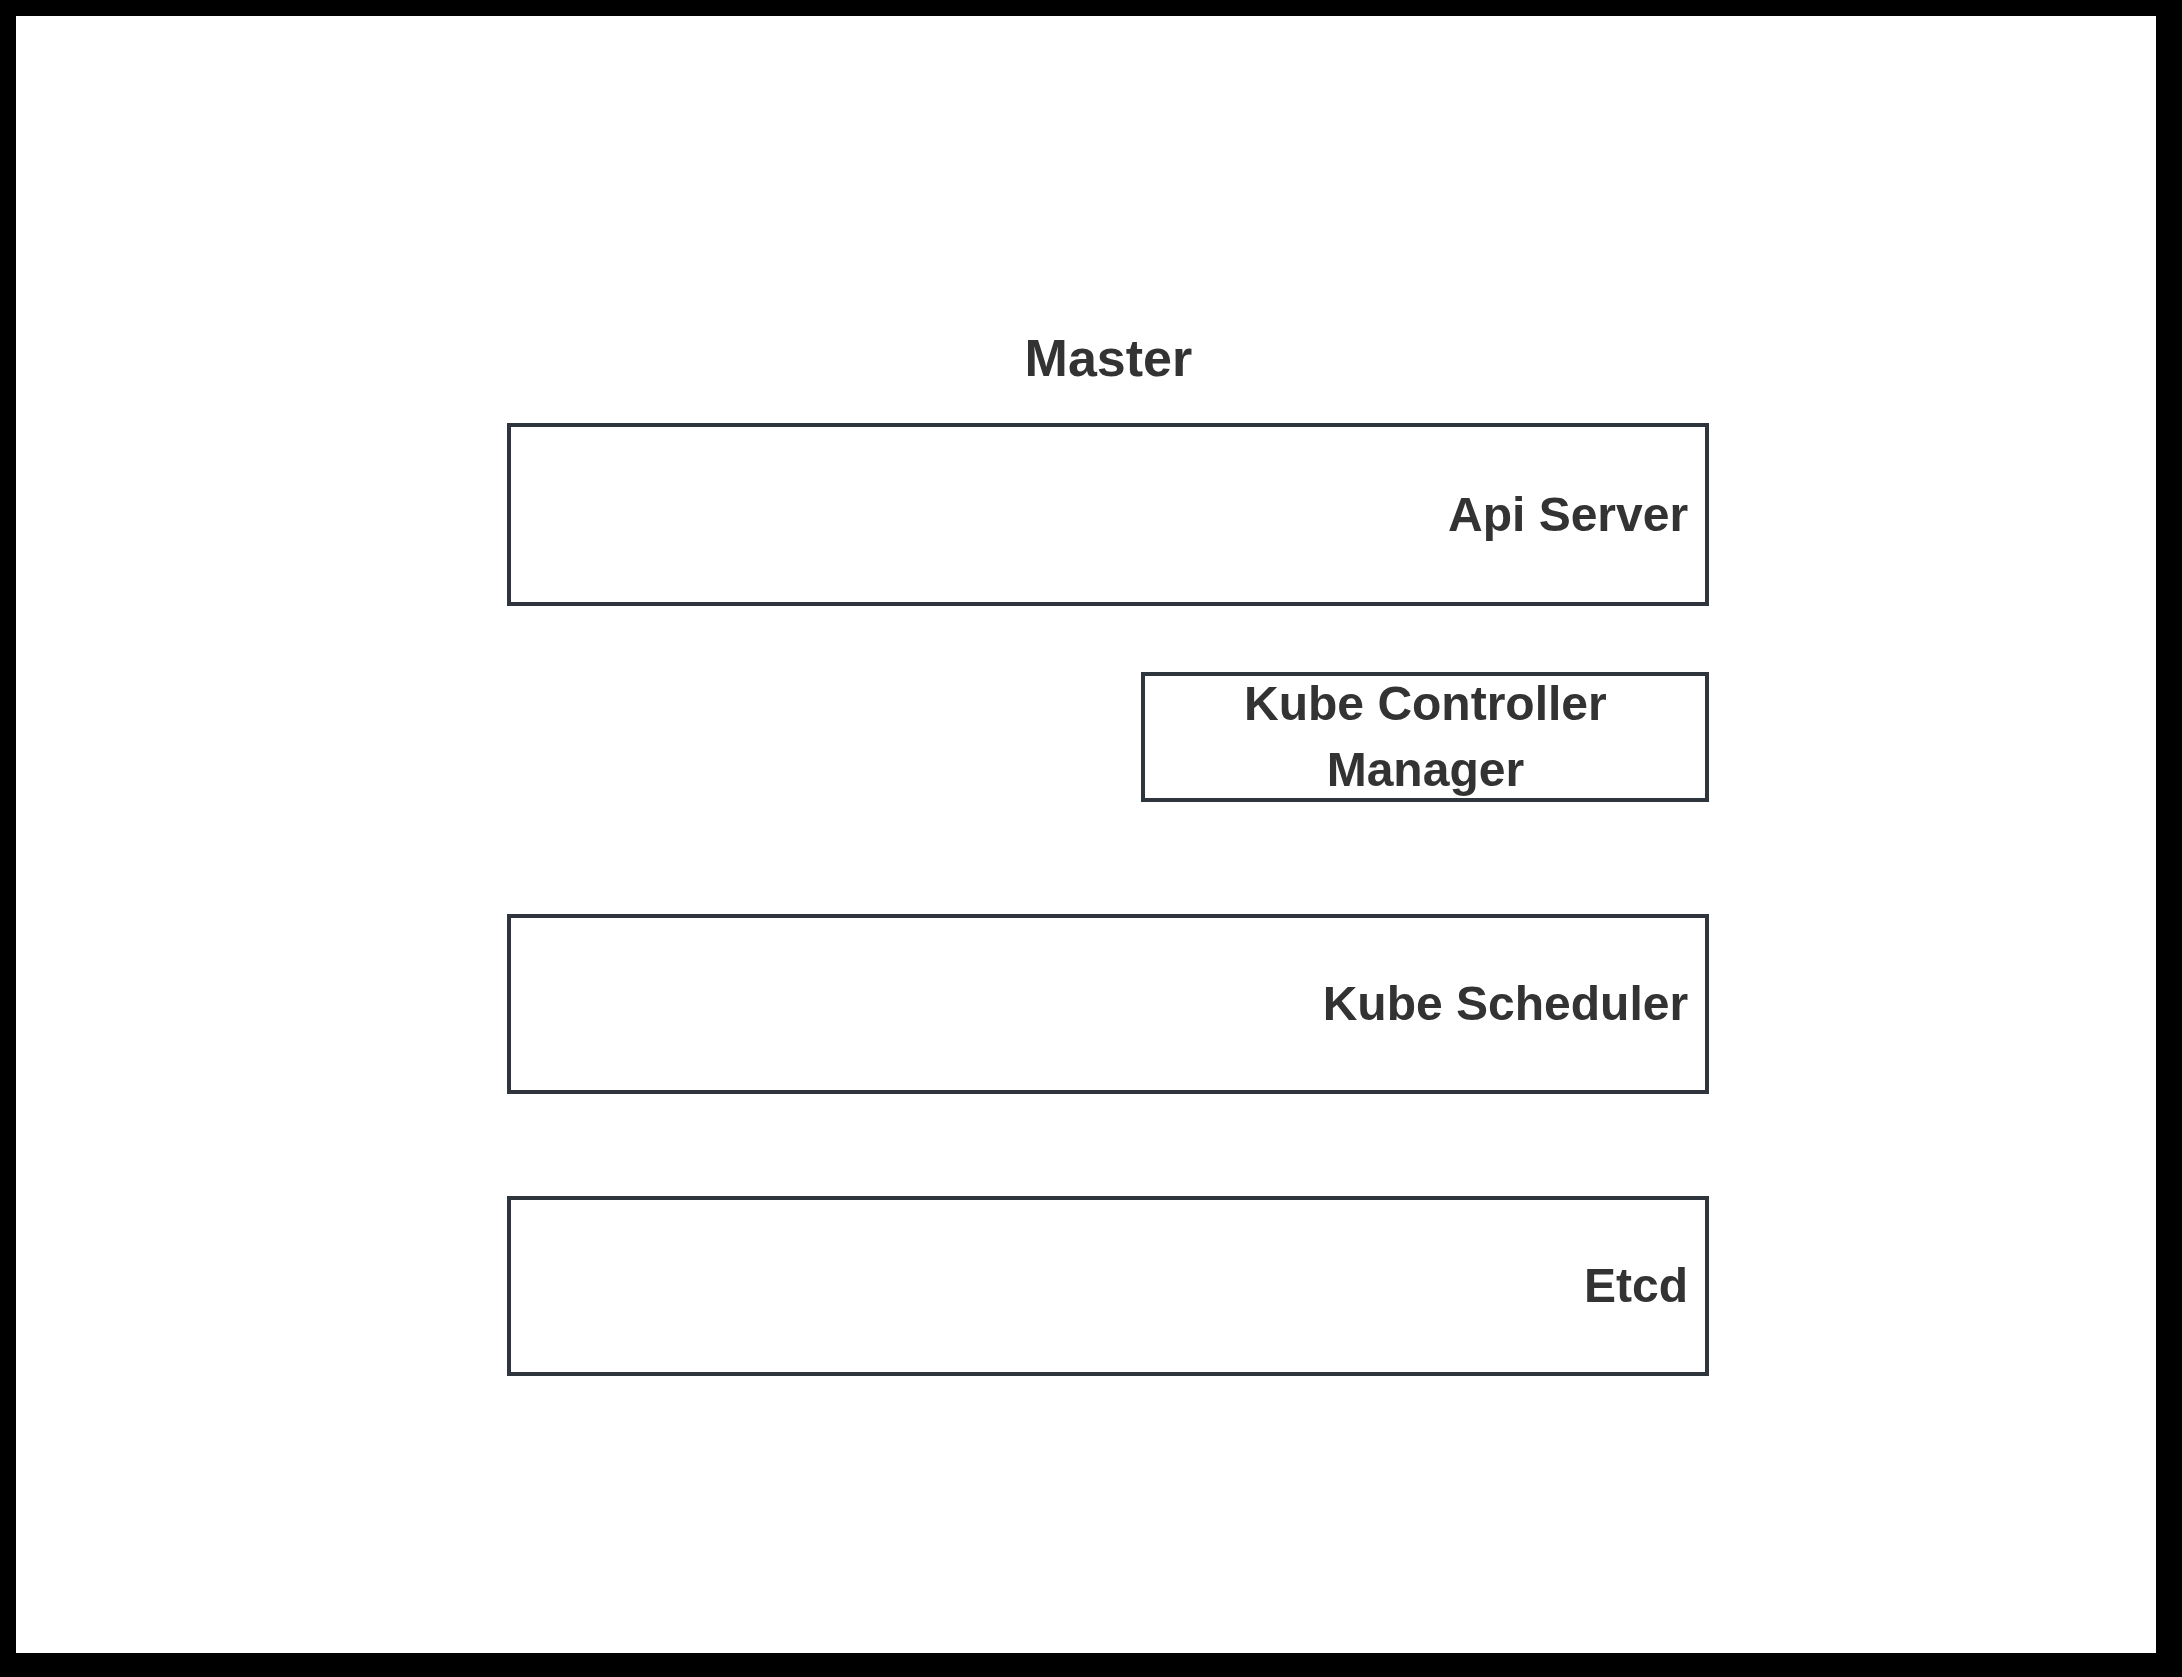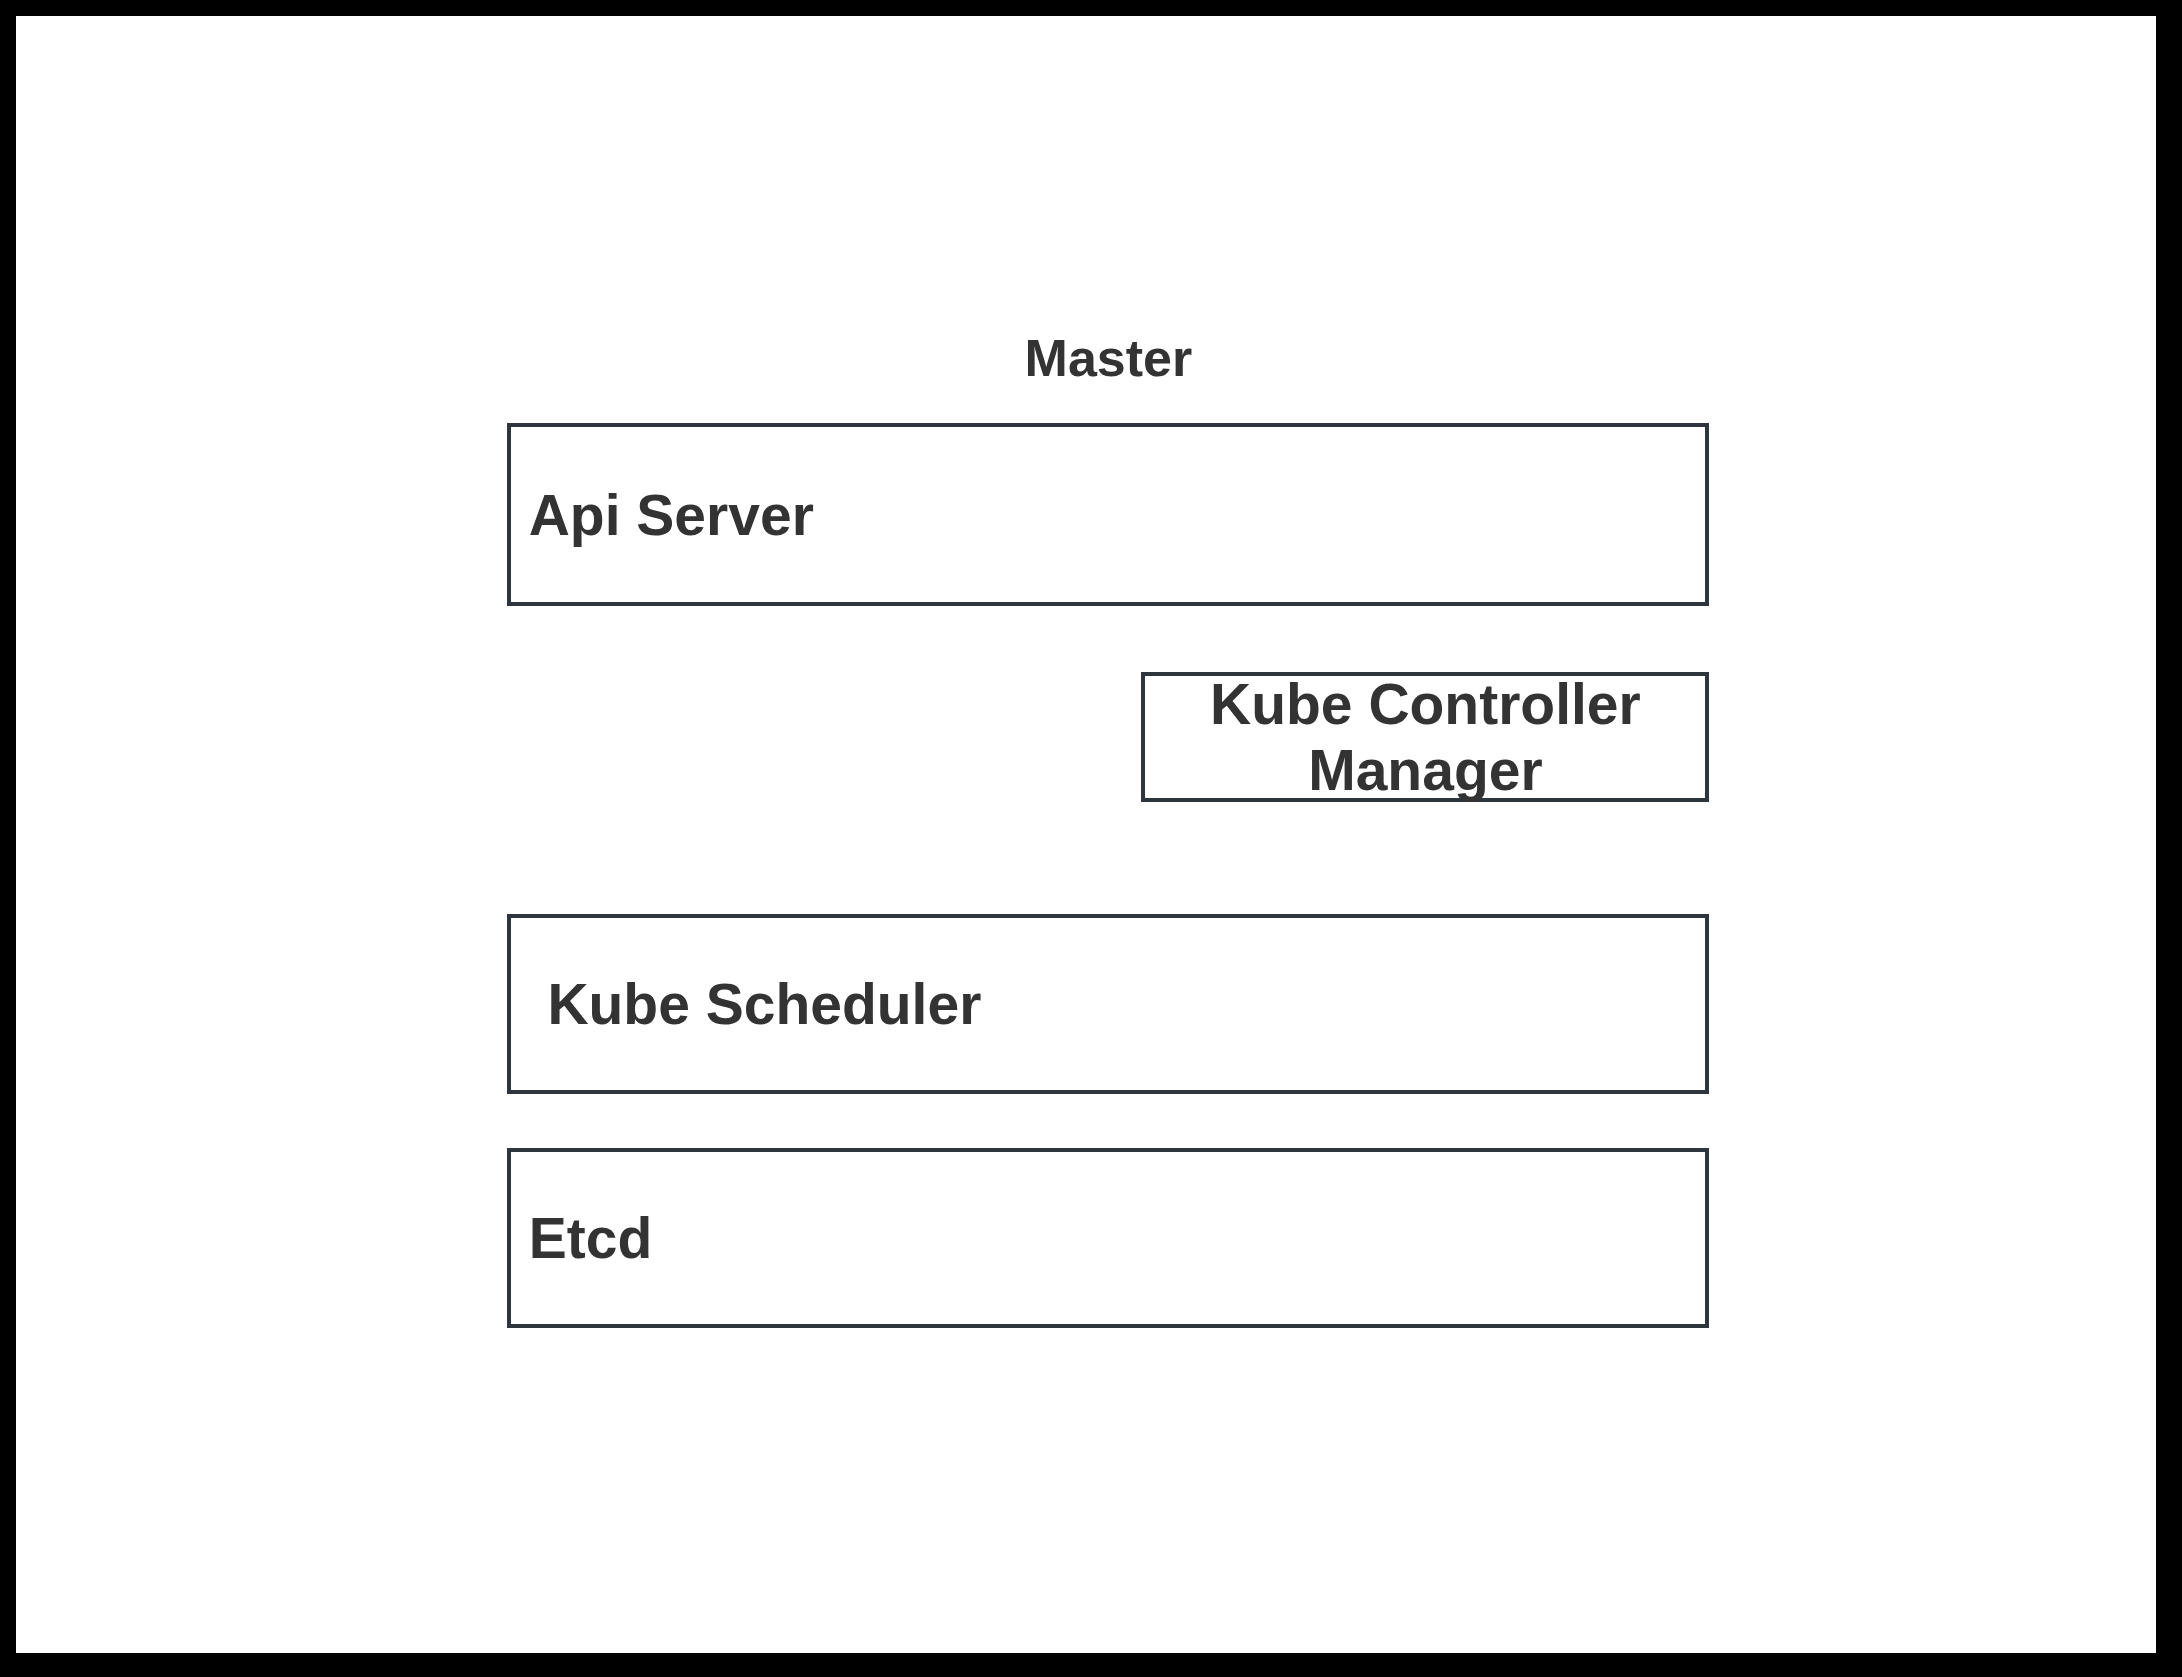--- a/index.html
+++ b/index.html
@@ -35,33 +35,33 @@
     color: var(--text-color, #333333);
     white-space: nowrap;
   }
   .node {
     position: absolute;
     box-sizing: border-box;
     background: #ffffff;
     border: 4.3px solid var(--border-color, #2f353d);
     display: flex;
     align-items: center;
-    justify-content: flex-start;
+    justify-content: flex-end;
     text-align: center;
-    font-size: 57px;
+    font-size: 48px;
     line-height: 66px;
     font-weight: bold;
     color: var(--text-color, #333333);
     padding: 0 17.3px;
   }
   .node-api-server     { left: 491px;  top: 407px;  width: 1202px; height: 183px; }
   .node-cloud-cm       { left: 491px;  top: 656px;  width: 589px;  height: 178px; }
   .node-kube-cm        { left: 1125px; top: 656px;  width: 568px;  height: 130px; }
   .node-kube-scheduler { left: 491px;  top: 898px; width: 1202px; height: 180px; padding-left: 36px; }
-  .node-etcd           { left: 491px;  top: 1132px; width: 1202px; height: 180px; }
+  .node-etcd           { left: 491px;  top: 1180px; width: 1202px; height: 180px; }
 </style>
 </head>
 <body>
 
 <div class="frame">
   <div class="canvas">
 
     <div class="diagram-title">Master</div>
 
     <div class="node node-api-server">

